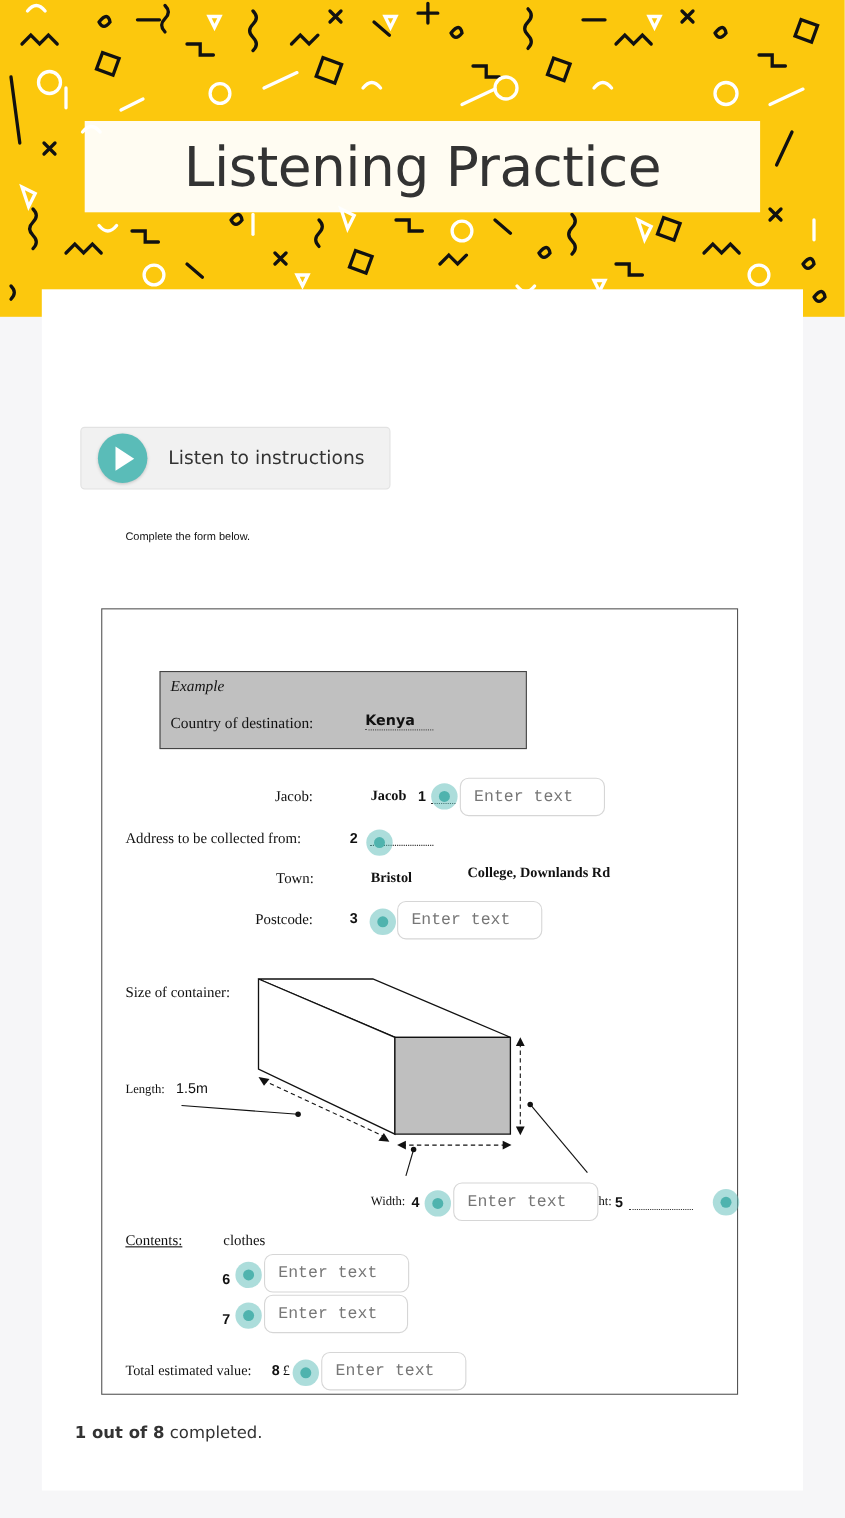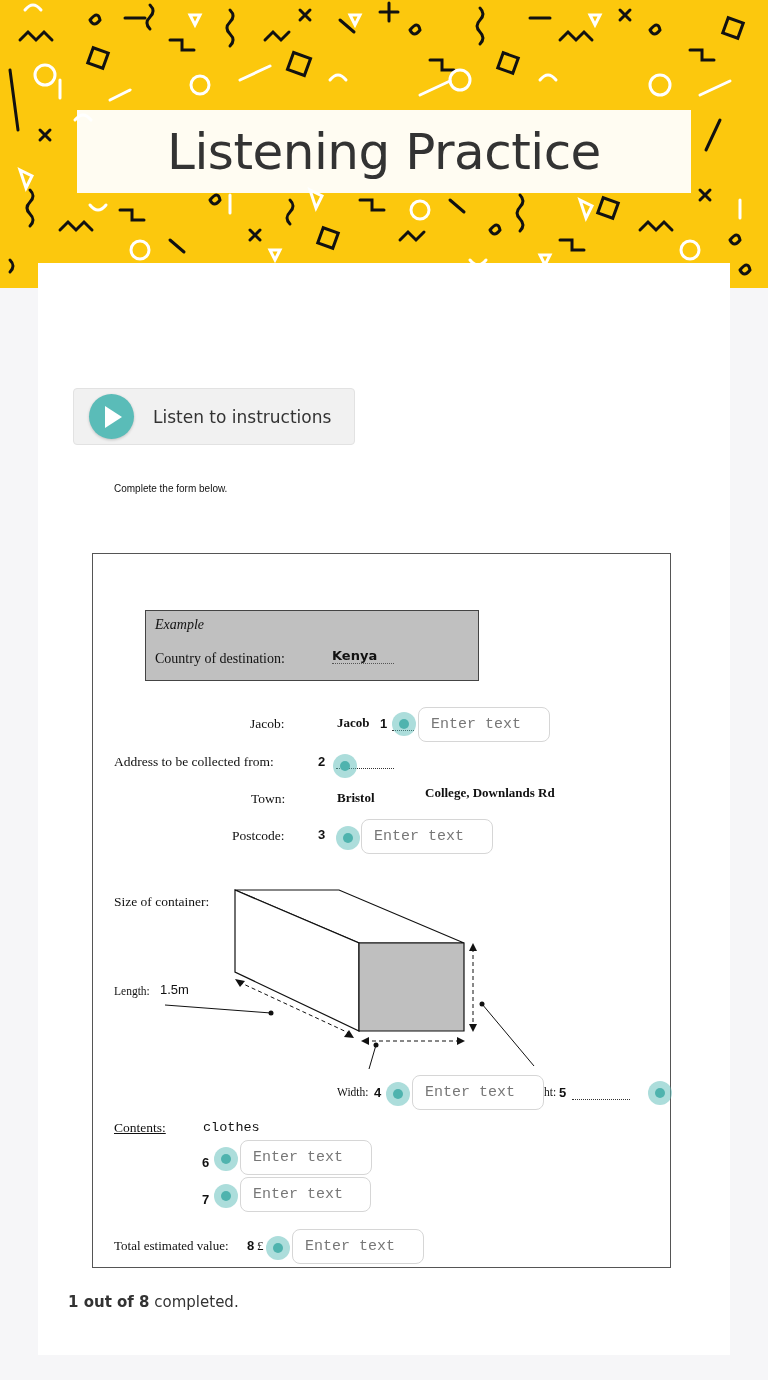--- a/index.html
+++ b/index.html
@@ -213,21 +213,21 @@
       <span class="num" style="left:281px; top:531px;">4</span>
       <div class="hotspot" style="left:293px; top:528px;"></div>
       <input class="text-input" style="left: 319px; top: 521px; width: 132px;" placeholder="Enter text">
 
       <span class="lbl" style="left:451px; top:532px; font-size:11.5px;">ht:</span>
       <span class="num" style="left:466px; top:531px;">5</span>
       <span class="dots" style="left:479px; top:545px; width:58px;"></span>
       <div class="hotspot" style="left:555px; top:527px;"></div>
 
       <span class="lbl" style="left:21px; top:566px;text-decoration:underline;">Contents:</span>
-      <span class="lbl" style="left:110px; top:566px;font-family:Liberation Mono, monospace;">clothes</span>
+      <span class="lbl" style="left:110px; top:566px;">clothes</span>
 
       <span class="num" style="left:109px; top:601px;">6</span>
       <div class="hotspot" style="left:121px; top:593px;"></div>
       <input class="text-input" style="left: 147px; top: 586px; width: 132px;" placeholder="Enter text">
 
       <span class="num" style="left:109px; top:638px;">7</span>
       <div class="hotspot" style="left:121px; top:630px;"></div>
       <input class="text-input" style="left: 147px; top: 623px; width: 131px;" placeholder="Enter text">
 
       <span class="lbl" style="left:21px; top:684px; font-size:13px;">Total estimated value:</span>

